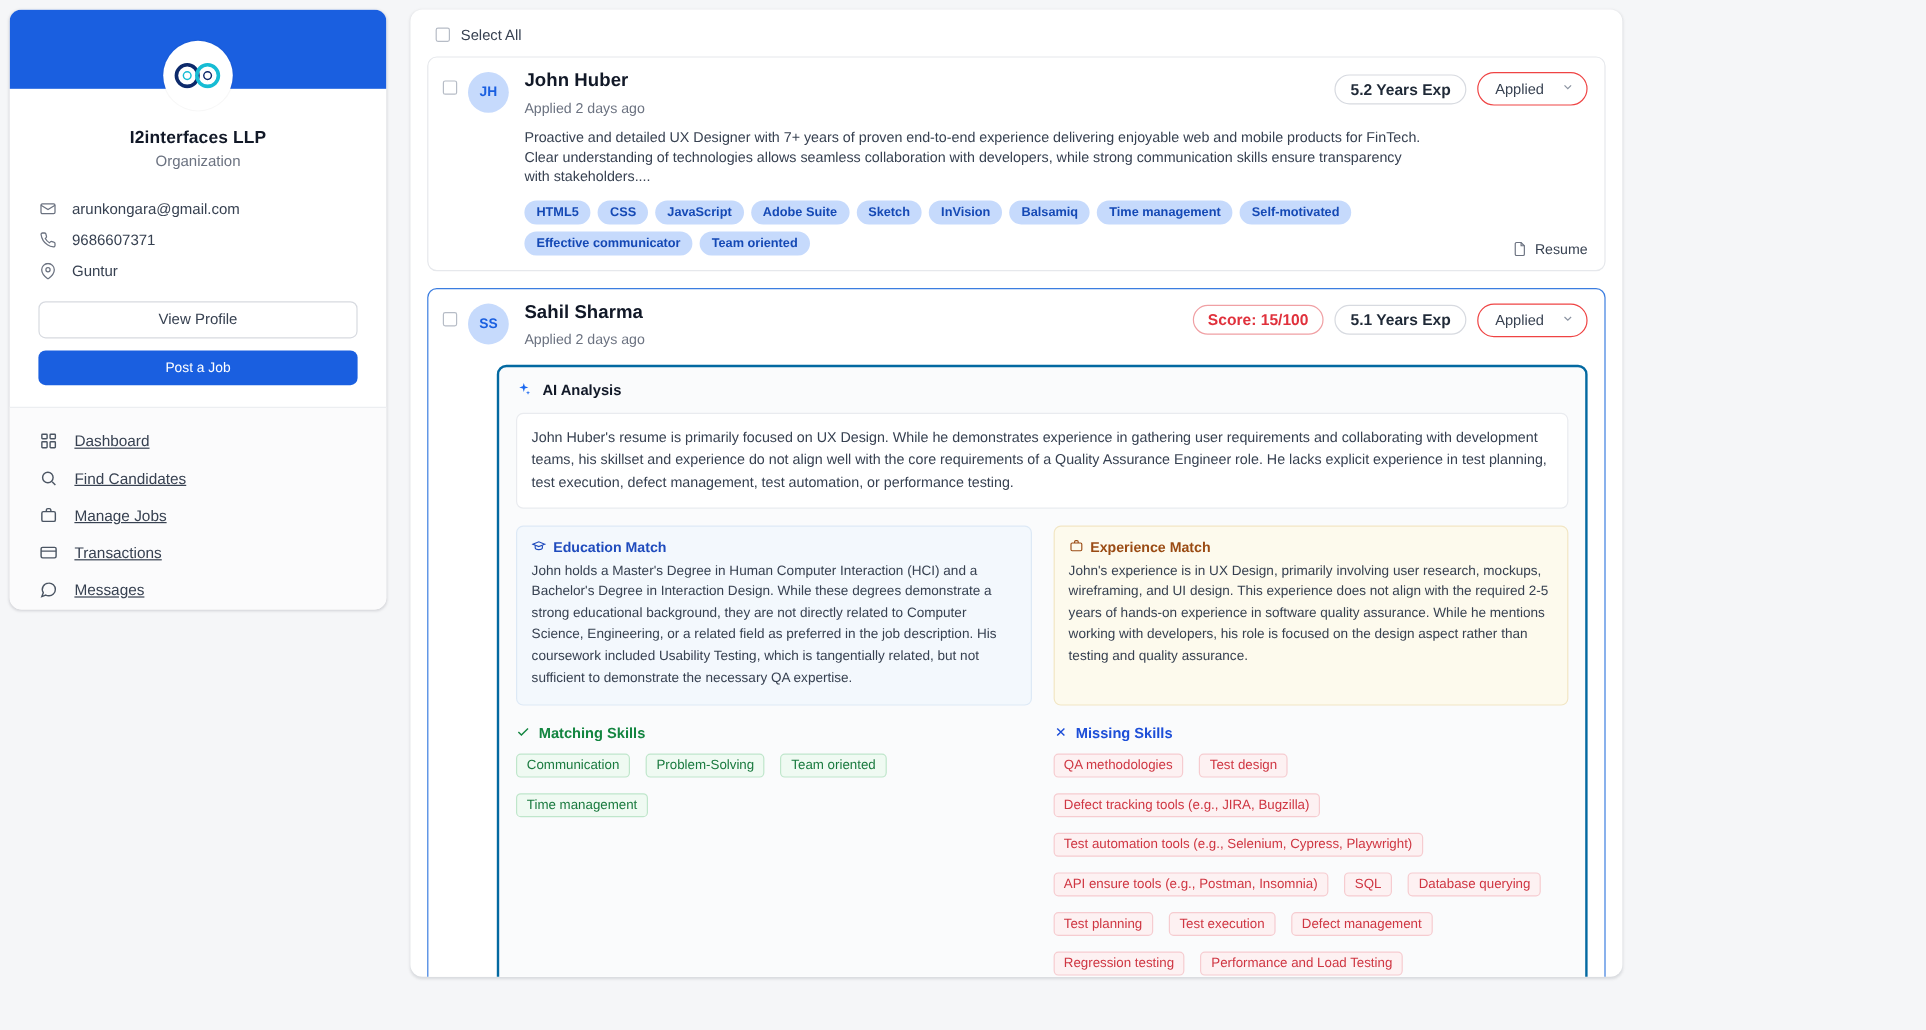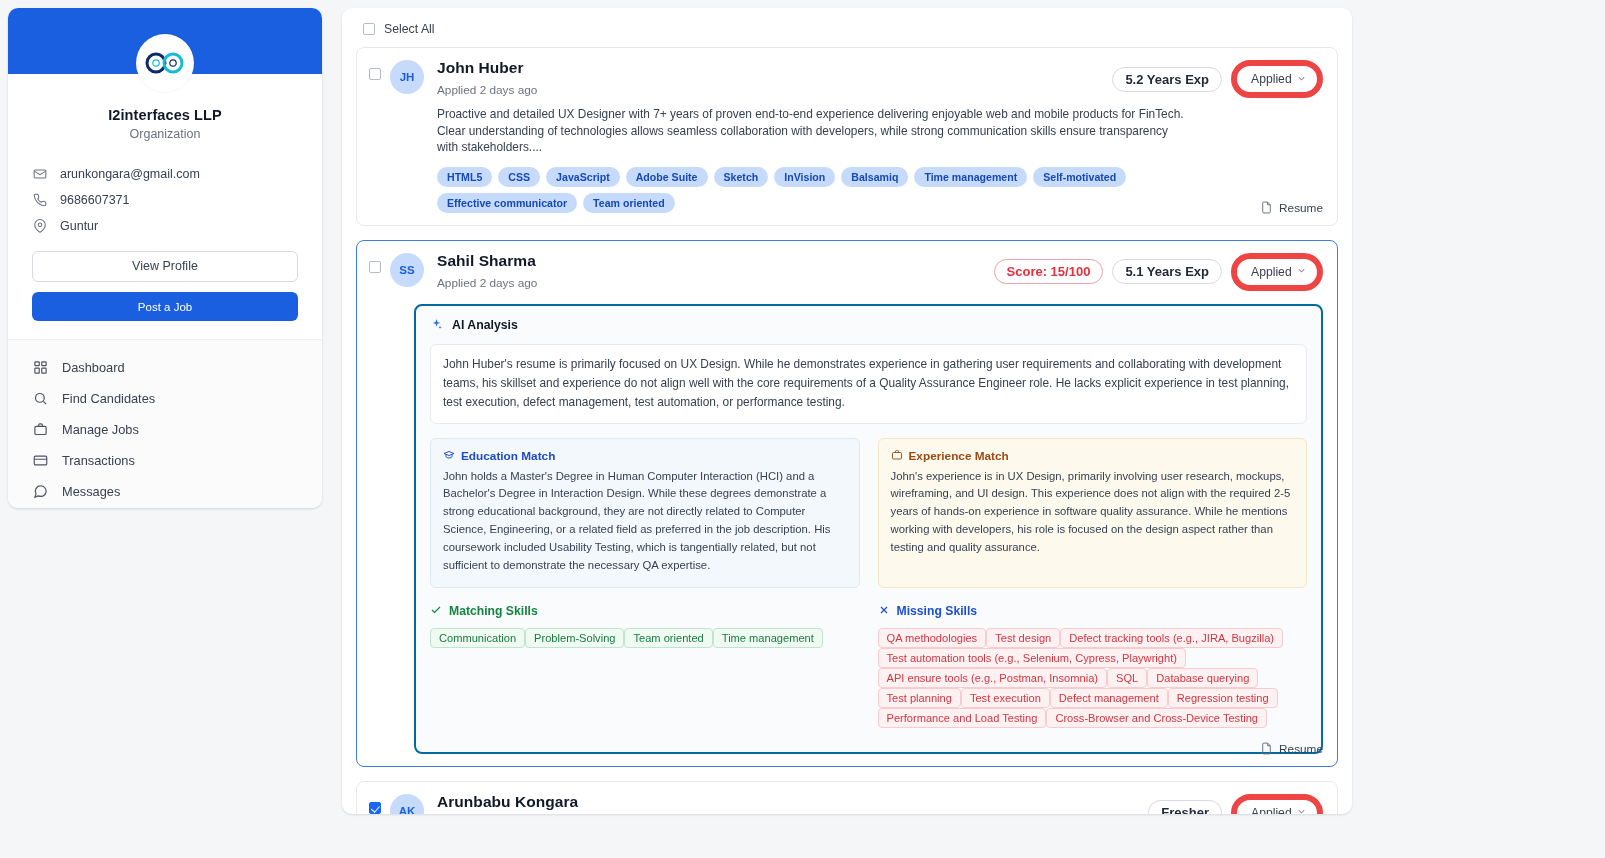--- a/index.html
+++ b/index.html
@@ -93,20 +93,21 @@
     padding: 12px 0 10px 0;
     height: 203px;
   }
   .nav-item {
     display: flex; align-items: center; gap: 14px;
     padding: 0 24px;
     height: 31px;
     font-size: 12.8px;
     color: #374151;
     cursor: pointer;
+    text-decoration: underline;
   }
   .nav-item .ico { width: 16px; height: 16px; flex:0 0 16px; color:#4b5563; display:flex;align-items:center;justify-content:center;}
 
   
   .main {
     flex: 1;
     padding: 8px 8px 8px 12px;
     min-width: 0;
   }
   .main-card {
@@ -215,21 +216,21 @@
     color: #1f2937;
     padding: 4px 12px;
     background: #fff;
     white-space: nowrap;
   }
   .badge.score {
     border-color: #f0a0a4;
     color: #e0313c;
   }
   .status-select {
-    border: 6px solid #ef4444;
+    border: 1px solid #ef4444;
     border-radius: 20px;
     background: #fff;
     font-size: 12.2px;
     color: #374151;
     padding: 6px 10px 6px 14px;
     width: 92px;
     display: flex; align-items: center; justify-content: space-between;
     cursor: pointer;
   }
   .chev { color: #8b93a1; font-size: 10px; line-height: 1; }
@@ -308,21 +309,21 @@
   .skills-head.bad { color: #1d4ed8; }
   .tag {
     font-size: 11.1px;
     border-radius: 4px;
     padding: 3px 8px;
     white-space: nowrap;
     display: inline-block;
   }
   .tag.ok { background: #effaf2; border: 1px solid #bfe6cb; color: #1a7a3f; }
   .tag.bad { background: #fdf1f2; border: 1px solid #f6ccd0; color: #cf3642; text-align: right; }
-  .tag-row { display: flex; flex-wrap: wrap; gap: 0; }
+  .tag-row { display: flex; flex-wrap: wrap; gap: 13px; }
 </style>
 </head>
 <body>
 
 <div class="page">
 
   <aside class="sidebar">
     <div class="sidebar-card">
 
       <div class="sb-banner">

